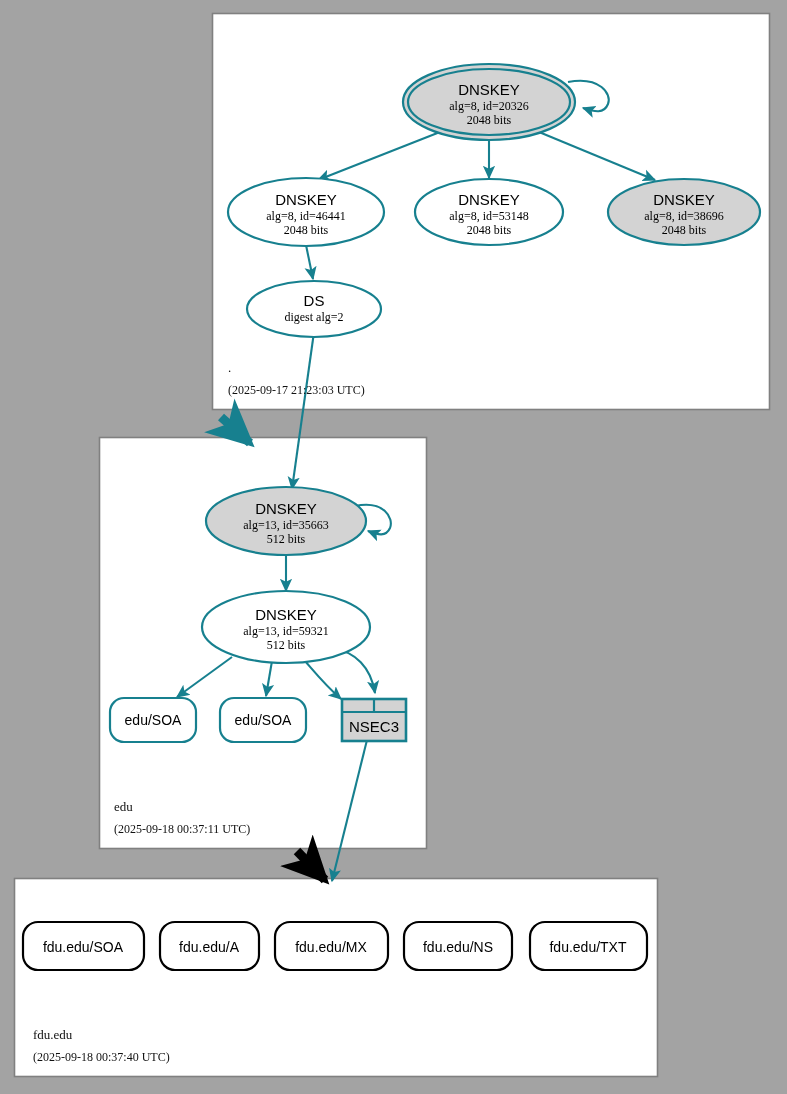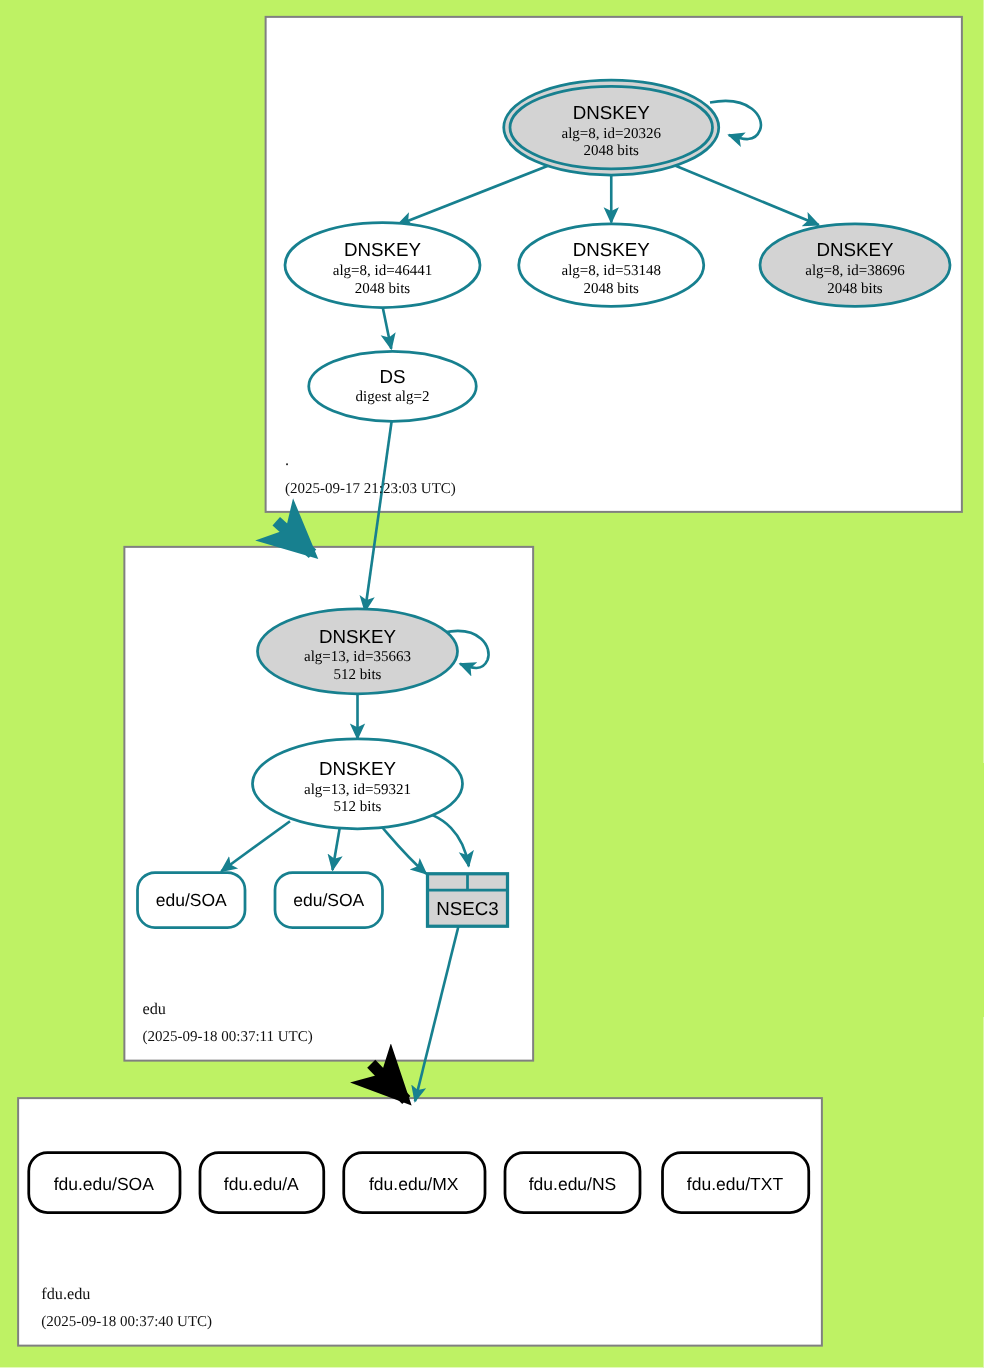--- a/index.html
+++ b/index.html
@@ -4,21 +4,21 @@
 <style>
   html, body {
     margin: 0;
     padding: 0;
     background: #ffffff;
   }
   #canvas {
     position: relative;
     width: 787px;
     height: 1094px;
-    background: #bef264;
+    background: #a3a3a3;
     font-family: "Liberation Sans", sans-serif;
     overflow: hidden;
   }
   svg.layer {
     position: absolute;
     left: 0;
     top: 0;
     width: 787px;
     height: 1094px;
   }

